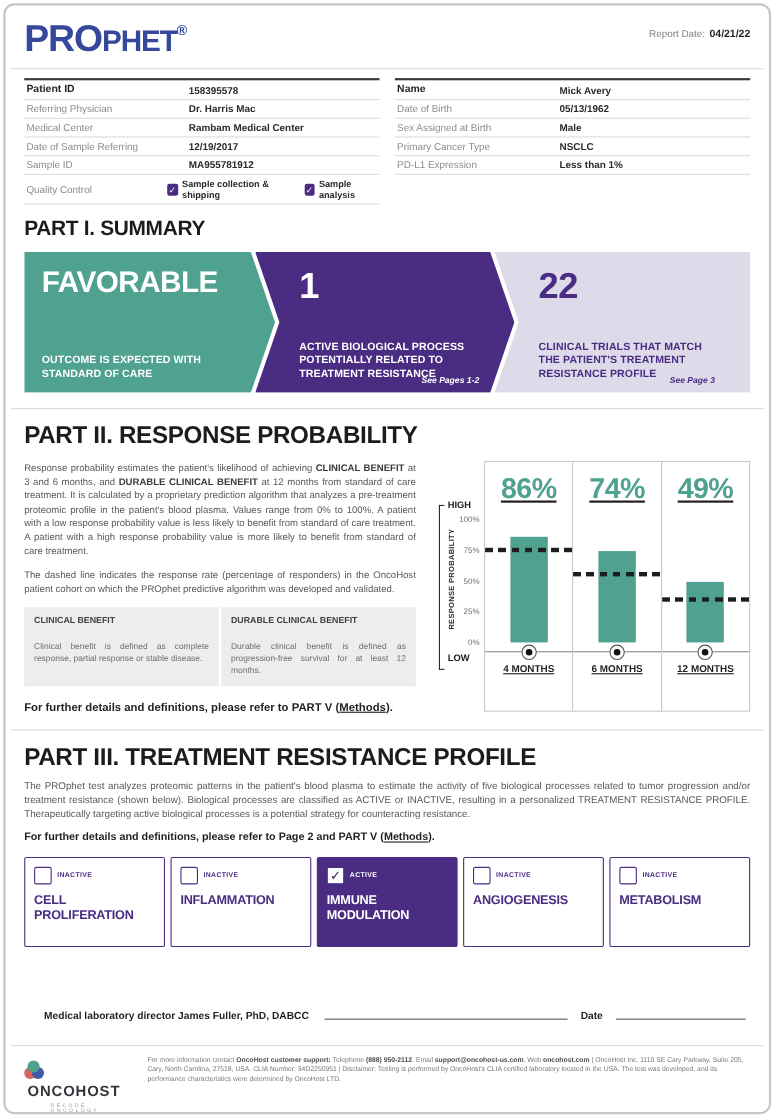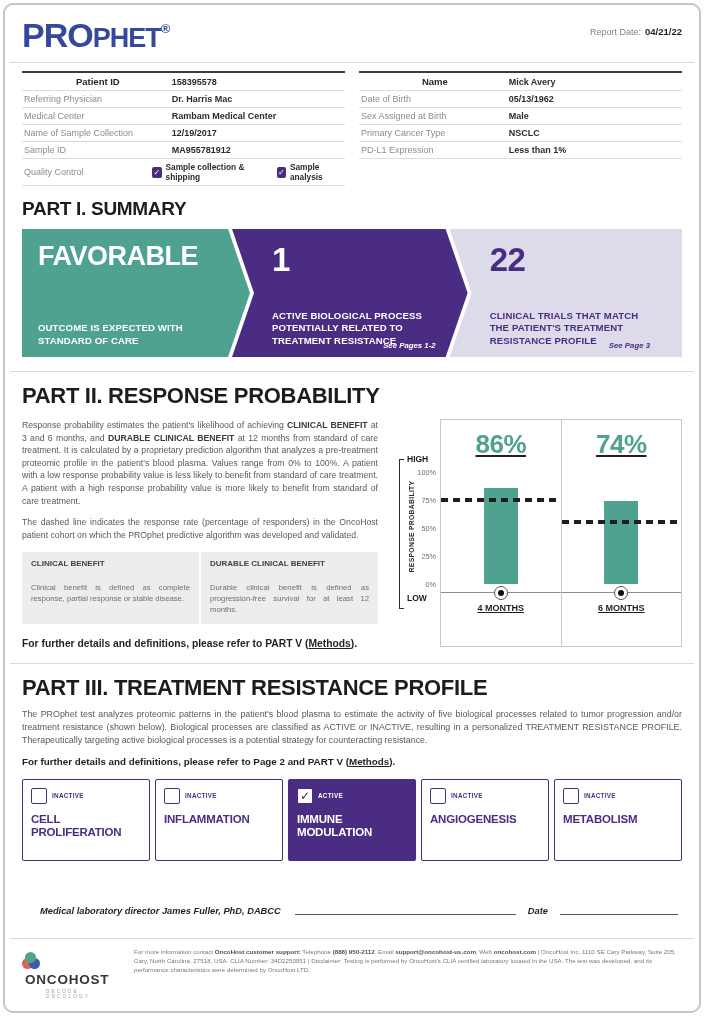--- a/index.html
+++ b/index.html
@@ -17,21 +17,21 @@
   .report-date b { color:#231f20; font-size:9.5px; margin-left:4px; }
 
   .hr { border:none; border-top:1px solid #d9d9d9; margin:10px -12px 0 -12px; }
 
   
   .tables { display:flex; gap:14px; margin-top:8px; }
   .ptable { flex:1; border-top:2px solid #3a3a3a; }
   .prow { display:flex; align-items:center; border-bottom:1px solid #dcdddf; padding:3px 0 3px 2px; min-height:17px; }
   .prow .lbl { width:46%; font-size:9px; color:#8a8c8f; }
   .prow .val { font-size:9px; font-weight:bold; color:#2b2b2b; }
-  .prow.first .lbl { font-weight:bold; color:#231f20; font-size:9.5px;text-align:center; }
+  .prow.first .lbl { font-weight:bold; color:#231f20; font-size:9.5px; }
   .qc-checks { display:flex; gap:12px; align-items:center; }
   .qc-item { display:flex; align-items:center; gap:4px; }
   .checkbox-sm { width:11px; height:11px; background:#4a2d82; border-radius:2px; color:#fff; font-size:8px; line-height:11px; text-align:center; }
   .qc-item .val { font-size:8.3px; }
 
   
   .part-title { font-weight:bold; letter-spacing:-0.3px; color:#1c1c1c; }
   .t1 { font-size:19px; margin-top:12px; }
   .t2 { font-size:22px; margin-top:11px; }
 
@@ -90,21 +90,21 @@
   .procs { display:flex; gap:5px; margin-top:12px; }
   .proc { flex:1; border:1.5px solid #4a2d82; border-radius:2px; background:#fff; padding:8px 8px; height:82px; }
   .proc .chk-row { display:flex; align-items:center; gap:5px; }
   .proc .chk { width:16px; height:16px; border:1.5px solid #4a2d82; border-radius:2px; background:#fff; font-size:12px; line-height:14px; text-align:center; color:#2d2650; font-weight:bold; }
   .proc .status { font-size:6.3px; font-weight:bold; color:#4a2d82; letter-spacing:0.3px; }
   .proc .pname { margin-top:9px; font-size:11.5px; font-weight:bold; color:#4a2d82; line-height:1.15; letter-spacing:-0.2px; }
   .proc.active { background:#4a2d82; }
   .proc.active .status, .proc.active .pname { color:#fff; }
 
   
-  .sig { display:flex; align-items:flex-end; margin-top:44px; padding:0 4px 0 18px;font-style:italic; }
+  .sig { display:flex; align-items:flex-end; margin-top:56px; padding:0 4px 0 18px; }
   .sig .who { font-size:9.3px; font-weight:bold; white-space:nowrap; }
   .sig .line { flex:1; border-bottom:1.5px solid #58595b; margin:0 12px 1px 14px; height:10px; }
   .sig .dlabel { font-size:9.3px; font-weight:bold; }
   .sig .dline { width:118px; border-bottom:1.5px solid #58595b; margin:0 0 1px 12px; height:10px; }
 
   
   .footer-rule { border:none; border-top:1px solid #dadada; margin:22px -12px 0 -12px; }
   .footer { display:flex; gap:12px; margin-top:9px; align-items:flex-start; }
   .oh-logo { flex:0 0 100px; padding-top:4px; }
   .oh-circles { position:relative; width:18px; height:17px; display:inline-block; vertical-align:-3px; }
@@ -139,21 +139,21 @@
         </div>
       <div class="prow">
           <span class="lbl">Referring Physician</span>
           <span class="val">Dr. Harris Mac</span>
         </div>
       <div class="prow">
           <span class="lbl">Medical Center</span>
           <span class="val">Rambam Medical Center</span>
         </div>
       <div class="prow">
-          <span class="lbl">Name of Sample Collection</span>
+          <span class="lbl">Date of Sample Referring</span>
           <span class="val">12/19/2017</span>
         </div>
       <div class="prow">
           <span class="lbl">Sample ID</span>
           <span class="val">MA955781912</span>
         </div>
       <div class="prow">
         <span class="lbl">Quality Control</span>
         <span class="qc-checks">
           <span class="qc-item">
@@ -257,20 +257,31 @@
           <div class="pct">74%</div>
           <div class="plot">
               <div class="bar" style="height: 74%; background: rgb(79, 161, 144);"></div>
               <div class="dash" style="bottom: 55%;"></div>
             </div>
           <div class="axis">
               <span class="dot"></span>
             </div>
           <div class="month">6 MONTHS</div>
         </div>
+        <div class="panel">
+          <div class="pct">49%</div>
+          <div class="plot">
+              <div class="bar" style="height: 49%; background: rgb(79, 161, 144);"></div>
+              <div class="dash" style="bottom: 35%;"></div>
+            </div>
+          <div class="axis">
+              <span class="dot"></span>
+            </div>
+          <div class="month">12 MONTHS</div>
+        </div>
       </div>
     </div>
   </div>
 
   <hr class="hr" style="margin-top:14px">
 
   <div class="part-title t2">PART III. TREATMENT RESISTANCE PROFILE</div>
   <p class="para p3-intro" style="font-size:8.9px">The PROphet test analyzes proteomic patterns in the patient's blood plasma to estimate the activity of five biological processes related to tumor progression and/or treatment resistance (shown below). Biological processes are classified as ACTIVE or INACTIVE, resulting in a personalized TREATMENT RESISTANCE PROFILE. Therapeutically targeting active biological processes is a potential strategy for counteracting resistance.</p>
   <div class="refer p3-refer"><span>For further details and definitions, please refer to Page 2 and PART V (</span><span class="link">Methods</span><span>).</span></div>
 

